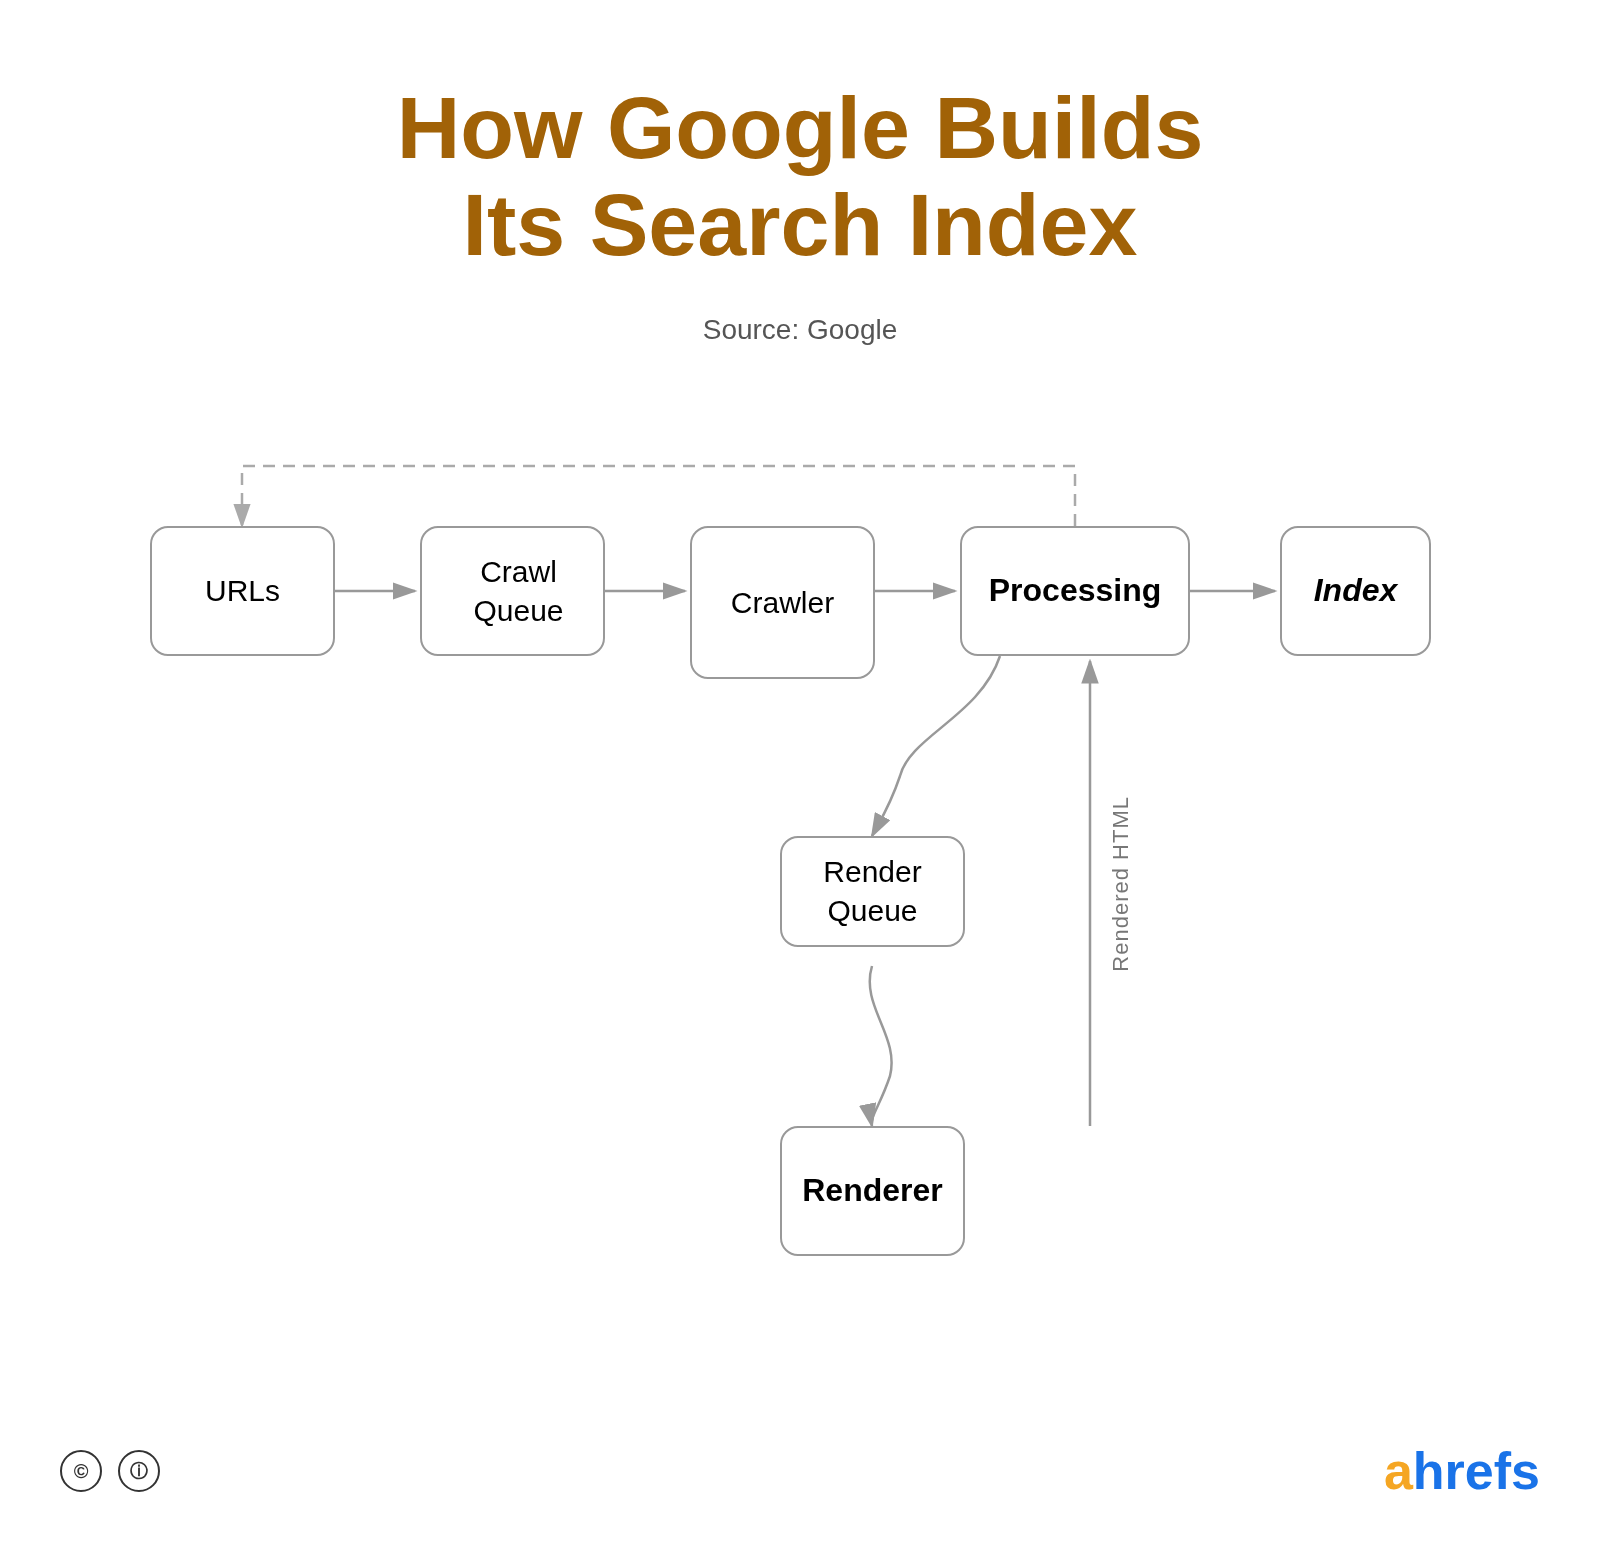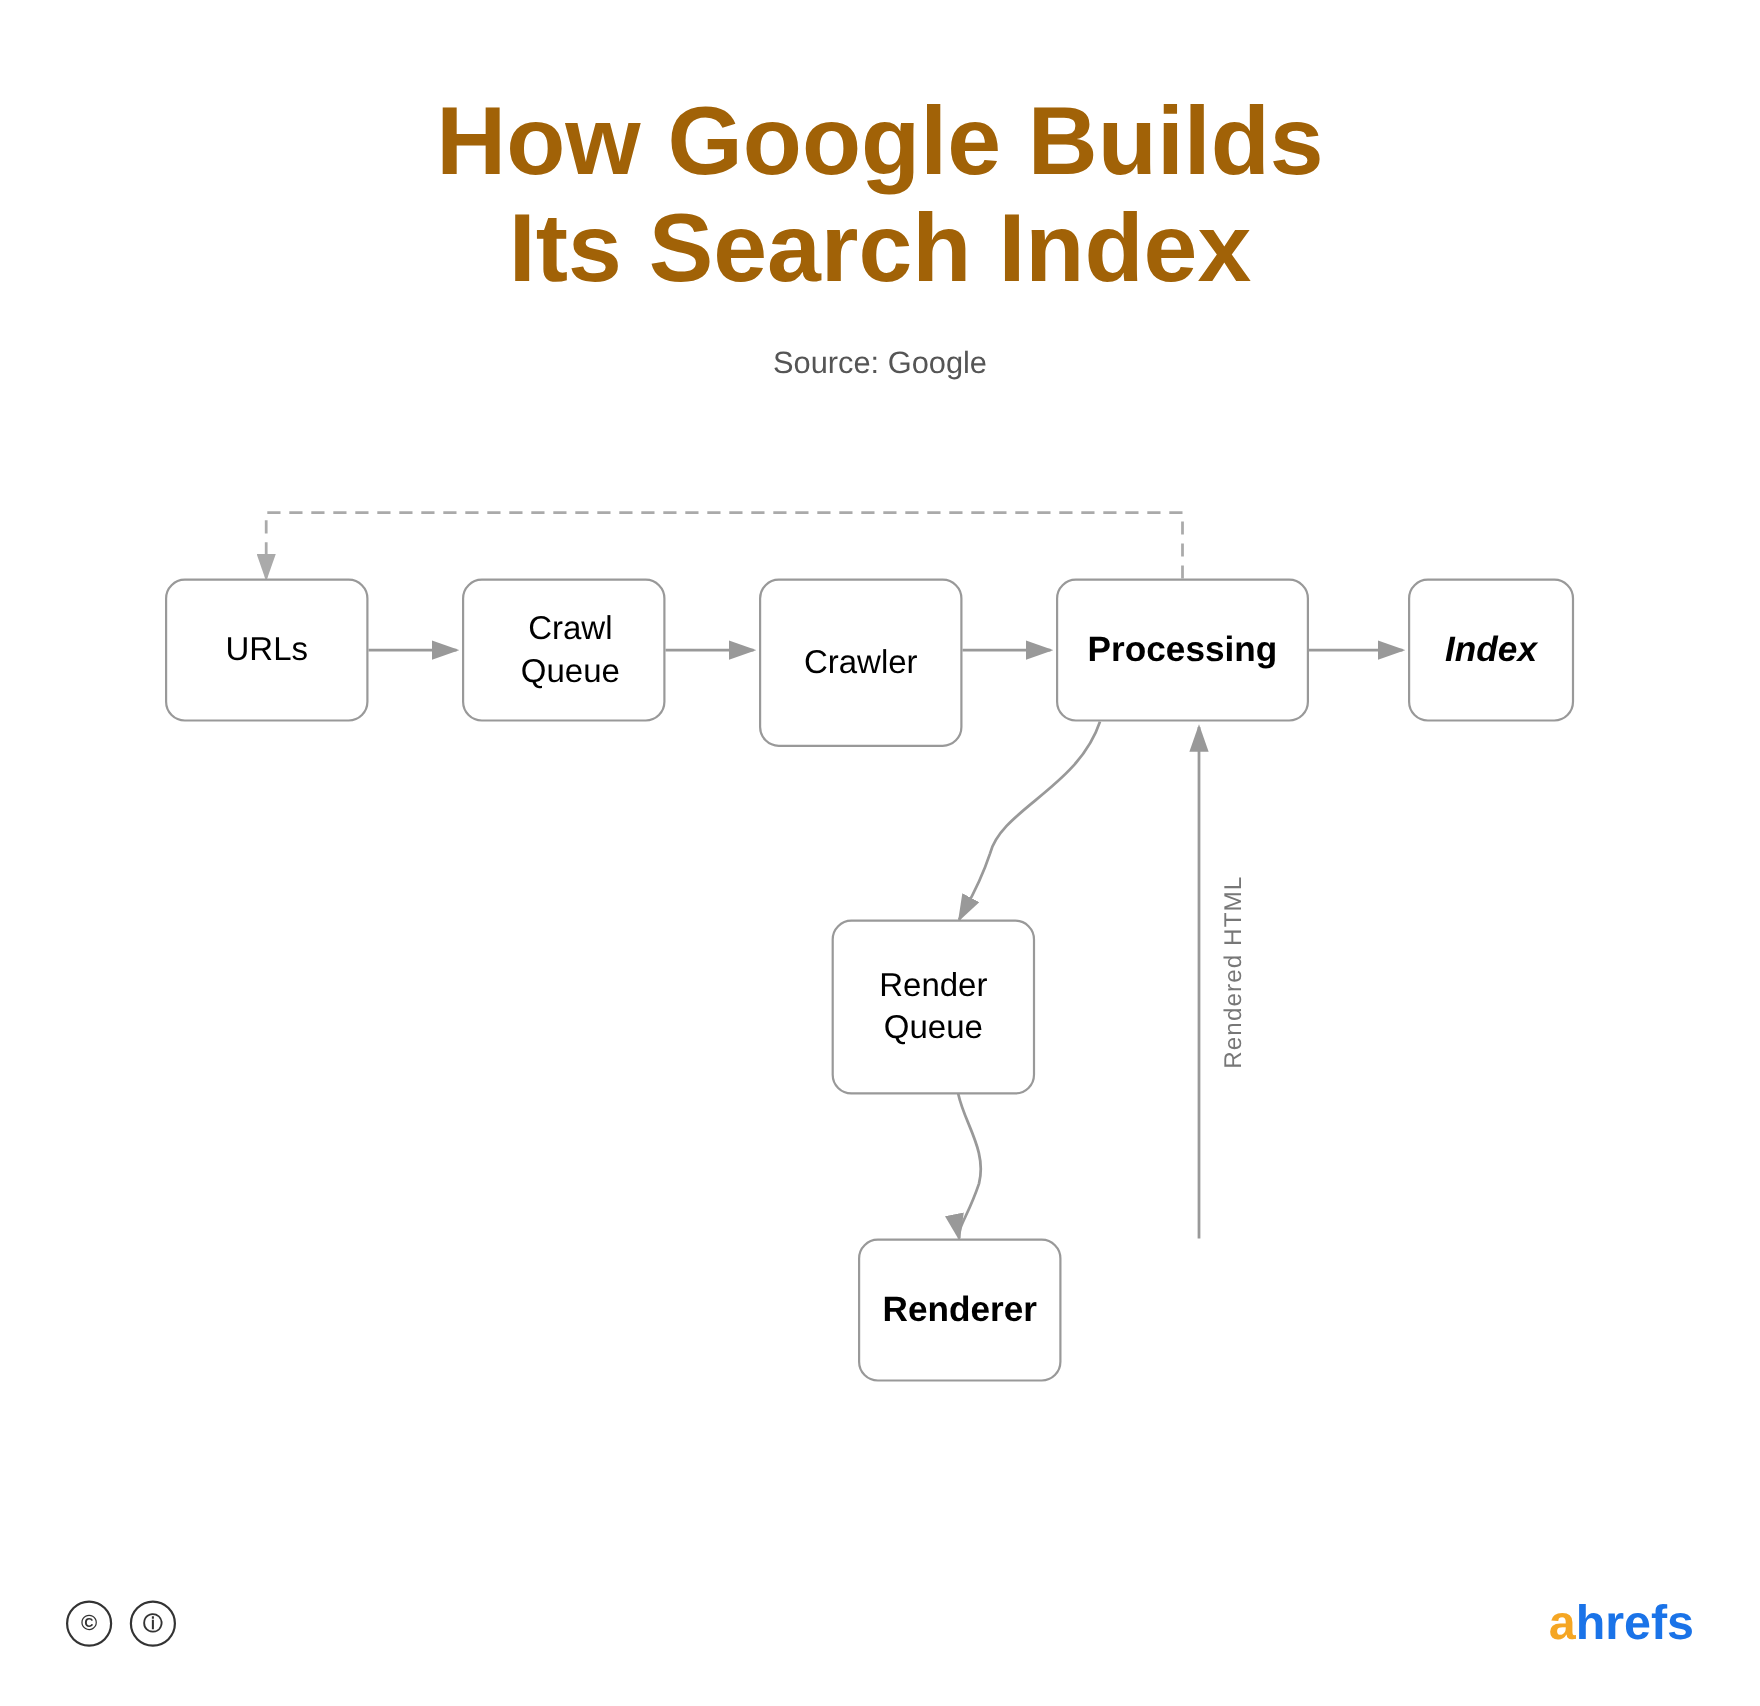--- a/index.html
+++ b/index.html
@@ -103,22 +103,22 @@
       width: 151px;
       height: 130px;
       left: 1180px;
       top: 120px;
       font-style: italic;
     }
 
     
     #node-render-queue {
       width: 185px;
-      height: 159px;
-      left: 656px;
+      height: 111px;
+      left: 680px;
       top: 430px;
     }
 
     #node-renderer {
       width: 185px;
       height: 130px;
       left: 680px;
       top: 720px;
     }
 
@@ -160,21 +160,21 @@
       align-items: center;
       justify-content: center;
       font-size: 20px;
       font-weight: bold;
       color: #333;
       font-family: Arial, sans-serif;
     }
 
     .ahrefs-logo {
       font-family: 'Arial', sans-serif;
-      font-size: 44px;
+      font-size: 52px;
       font-weight: 900;
       text-align: center;
     }
 
     .ahrefs-a {
       color: #f5a623;
     }
 
     .ahrefs-hrefs {
       color: #1a73e8;

